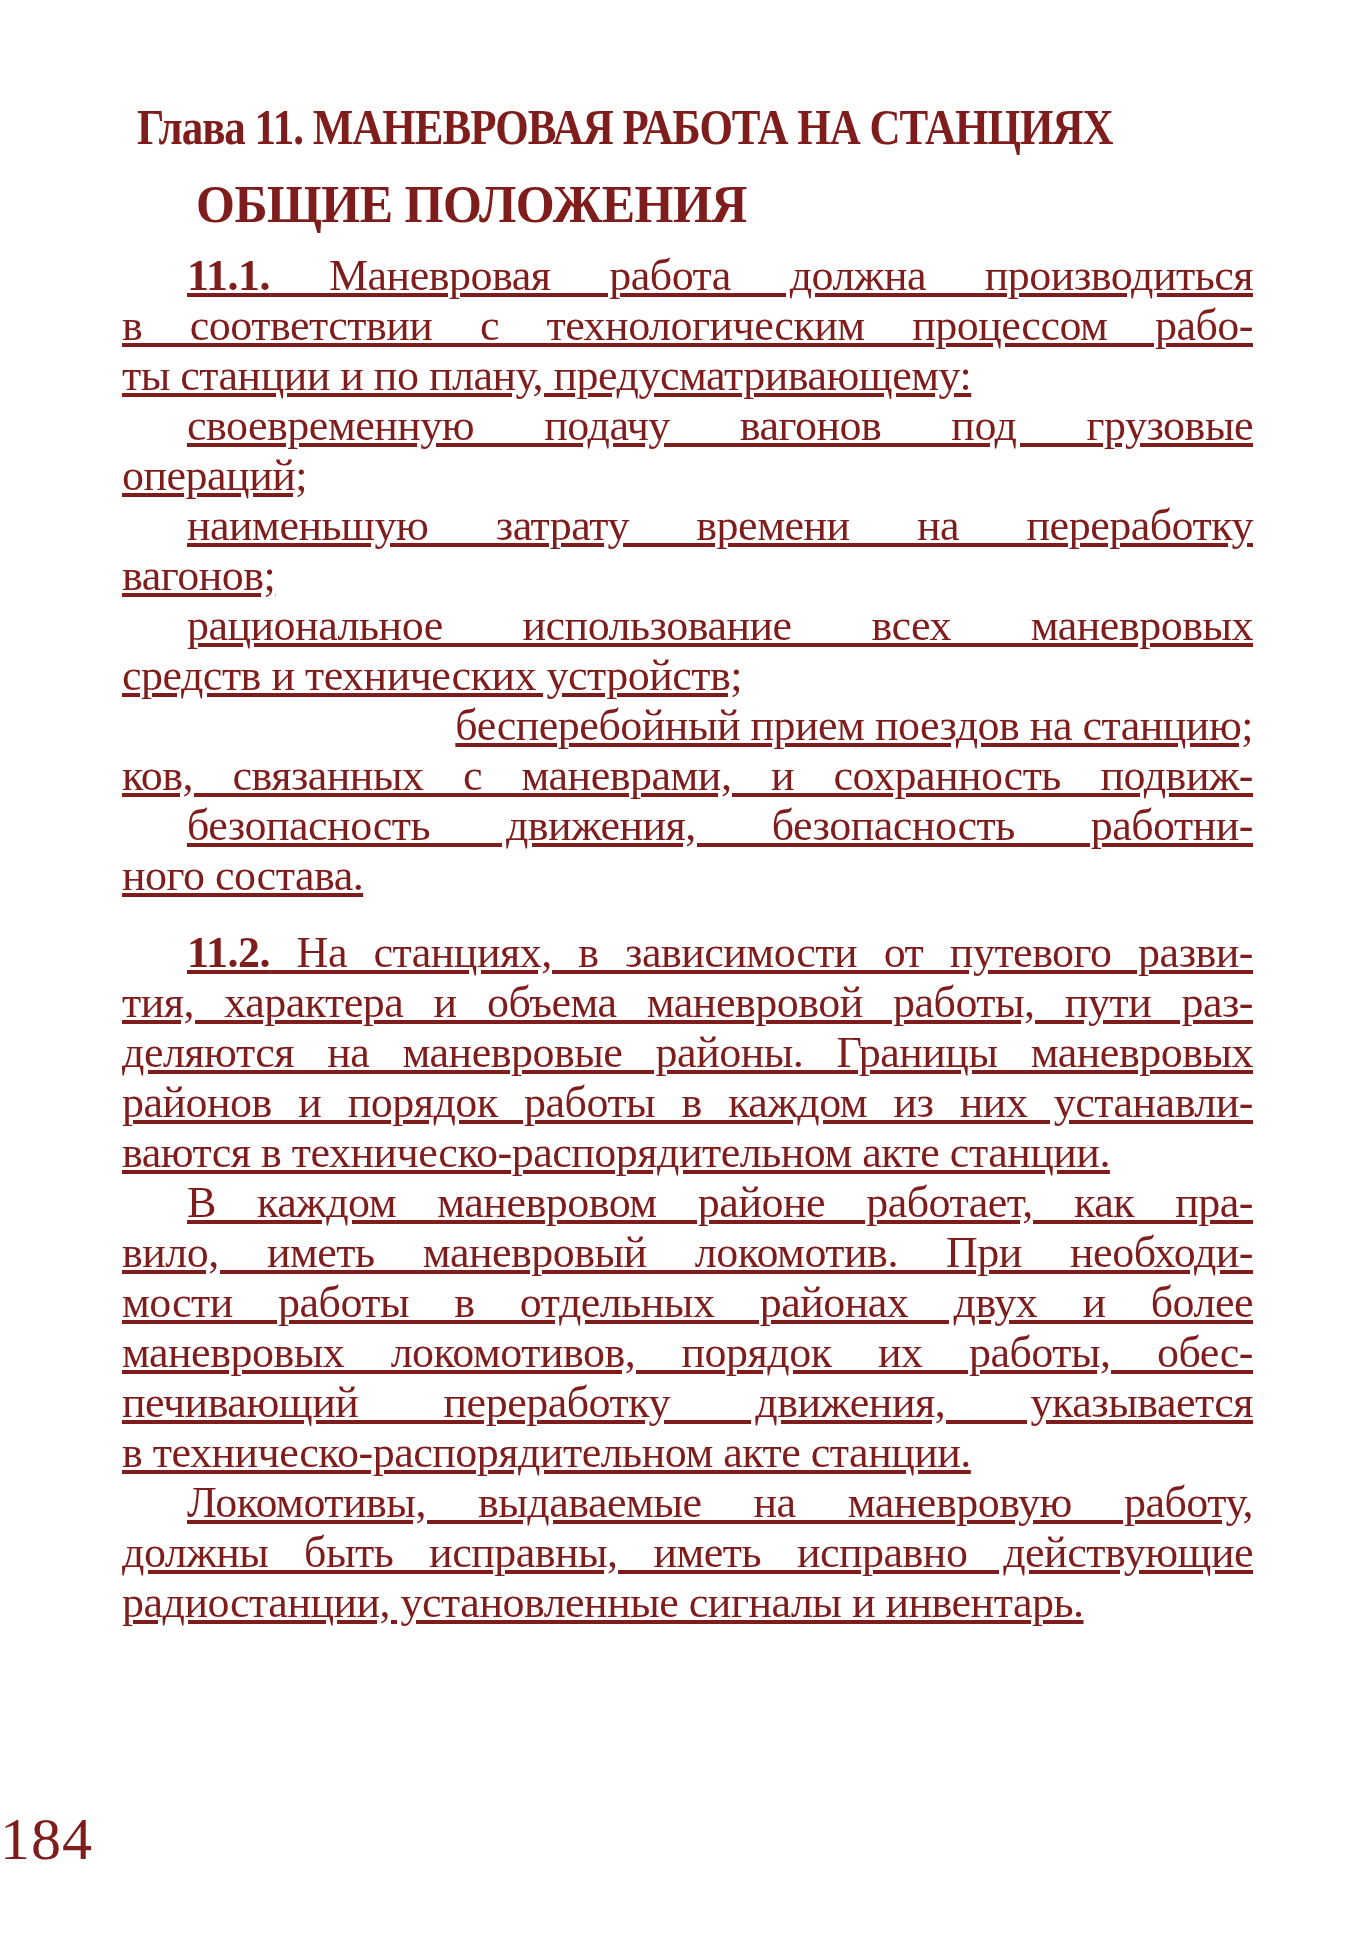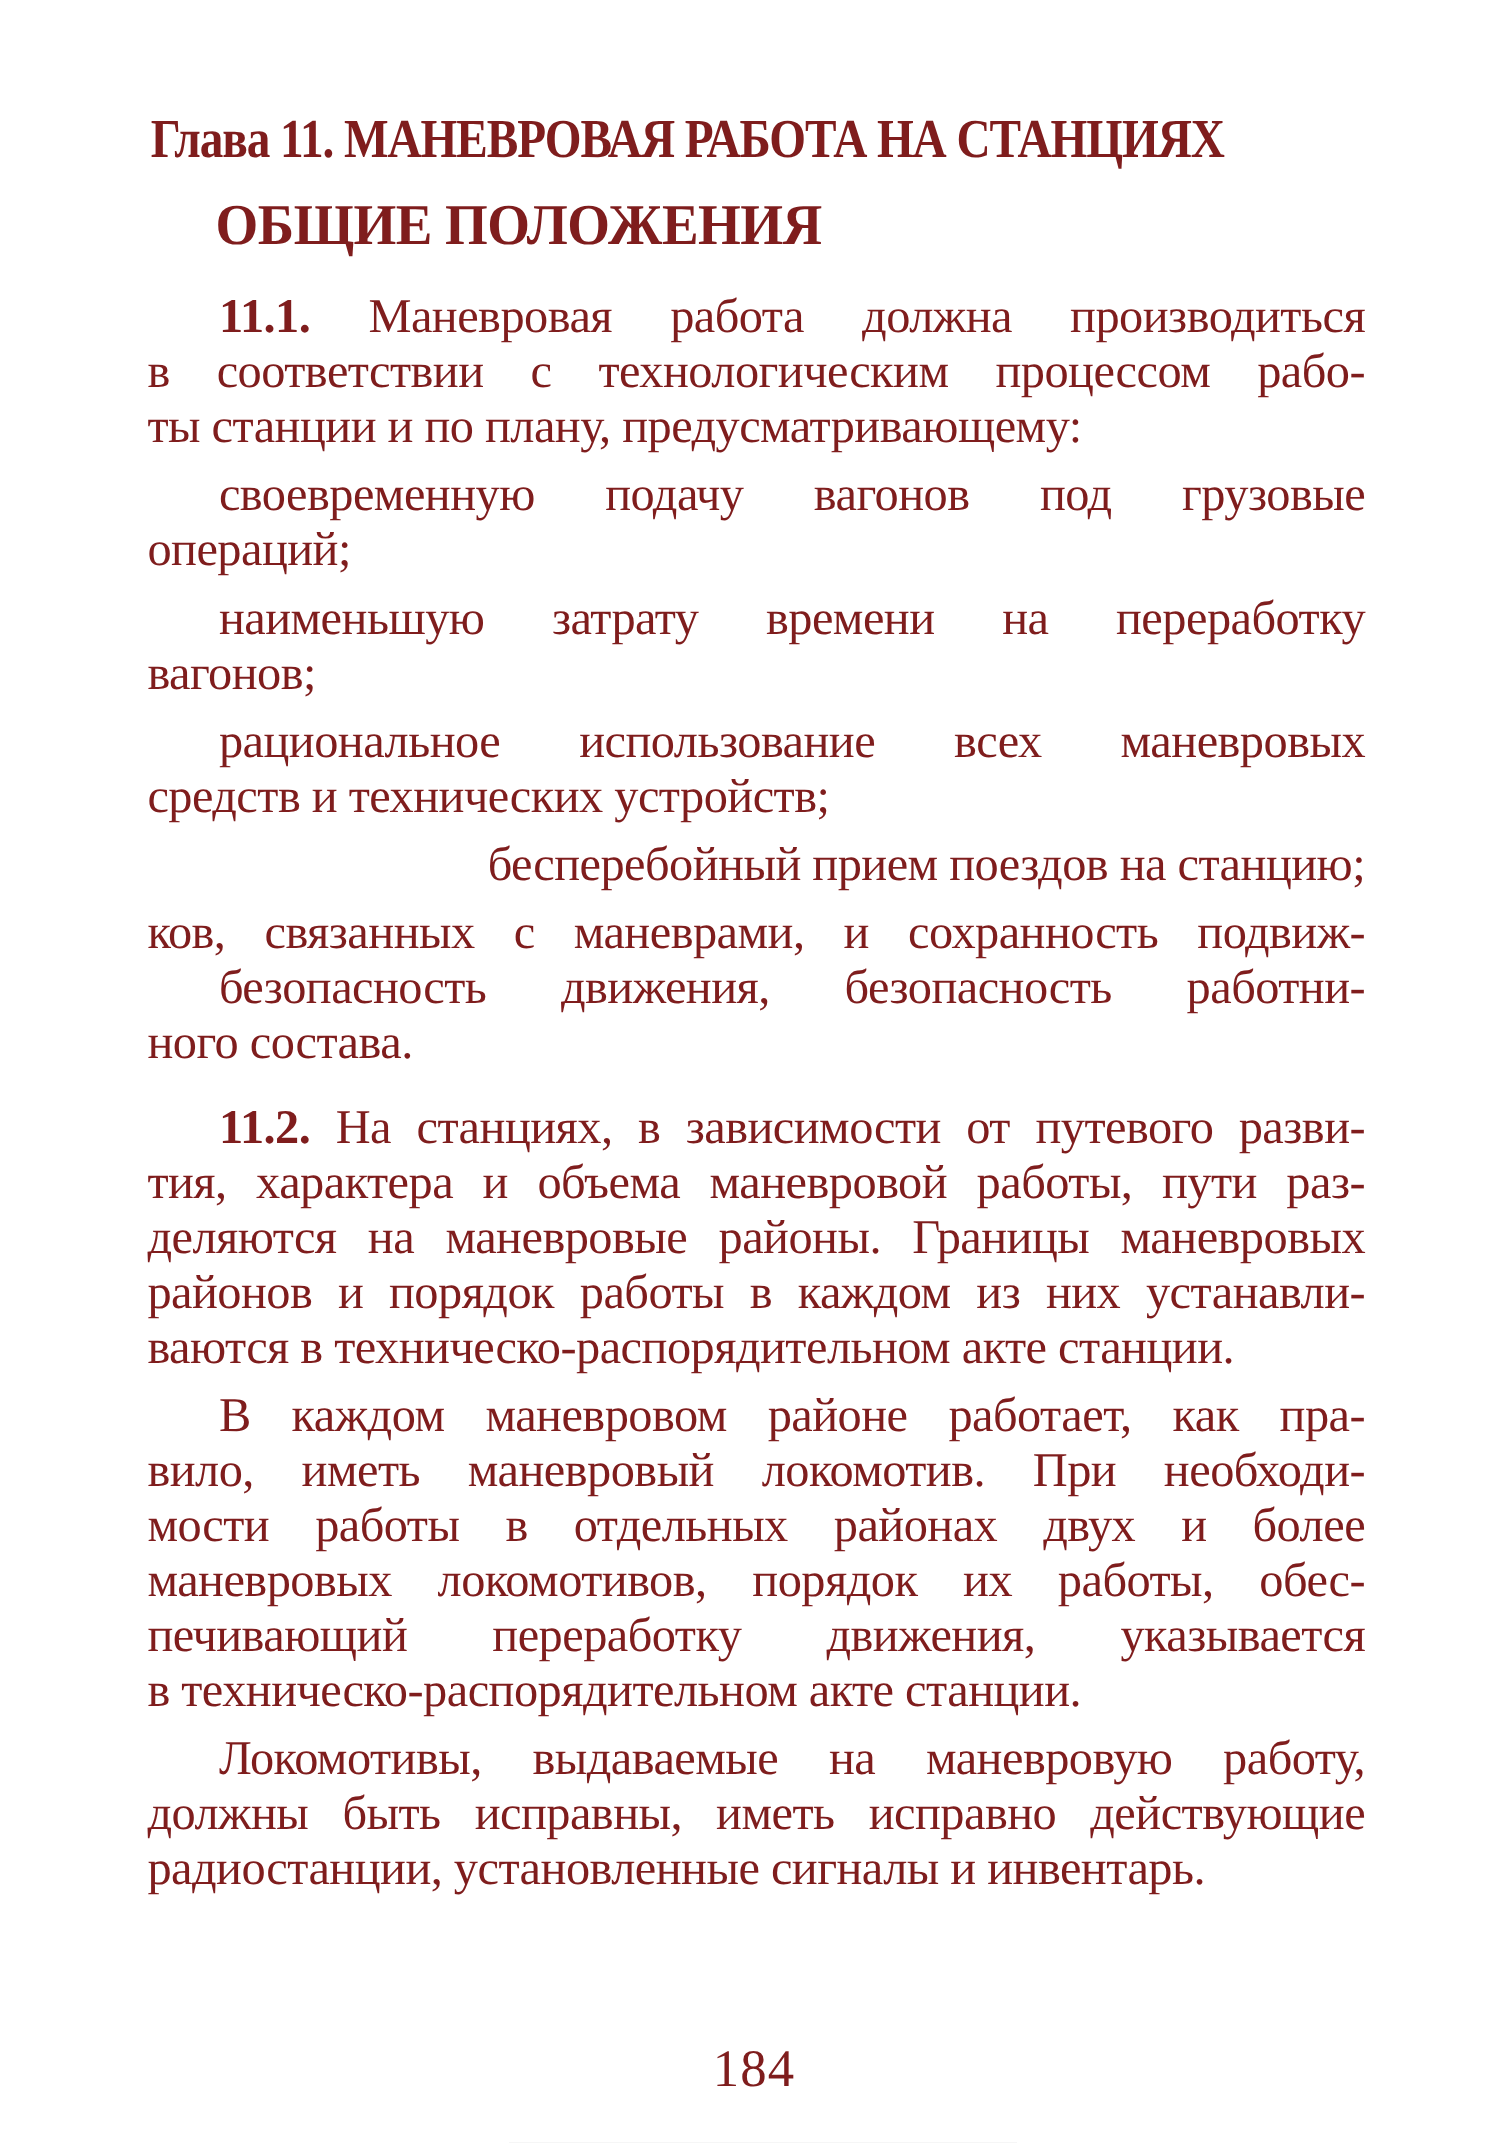--- a/index.html
+++ b/index.html
@@ -46,22 +46,23 @@
   .body-text {
     position: absolute;
     left: 122px;
     top: 251px;
     width: 1131px;
     font-size: 44px;
     letter-spacing: -0.5px;
     line-height: 50px;
   }
   .paragraph {
-    margin: 12px;
+    margin: 0;
     padding: 0;
+    text-decoration: underline;
   }
   .line {
     height: 50px;
     white-space: nowrap;
   }
   .line.j {
     white-space: normal;
     text-align: justify;
     text-align-last: justify;
     text-justify: inter-word;
@@ -71,25 +72,23 @@
   }
   .line.ind {
     text-indent: 65px;
     text-align: right;
   }
   .page-number {
     position: absolute;
     left: 0;
     top: 1809px;
     width: 100%;
-    text-align: center;
-    font-size: 48px;
+    font-size: 60px;
     letter-spacing: 1px;
     line-height: 1;
-    margin-top: 48px;
   }
 </style>
 </head>
 <body>
 
 <div class="page">
   <h1 class="chapter-title">Глава 11. МАНЕВРОВАЯ РАБОТА НА СТАНЦИЯХ</h1>
   <h2 class="section-title">ОБЩИЕ ПОЛОЖЕНИЯ</h2>
   <div class="body-text" id="body-text">
       <div class="paragraph">

